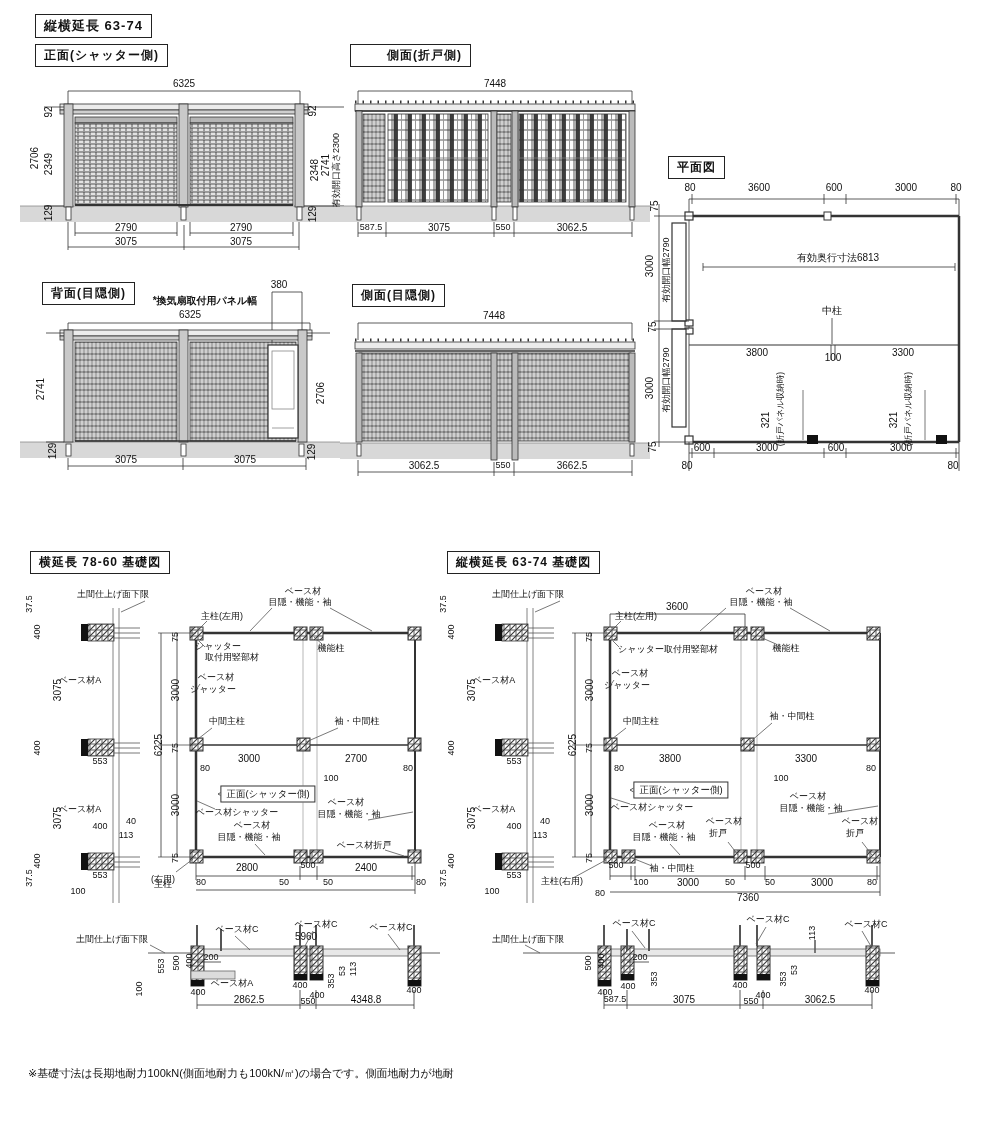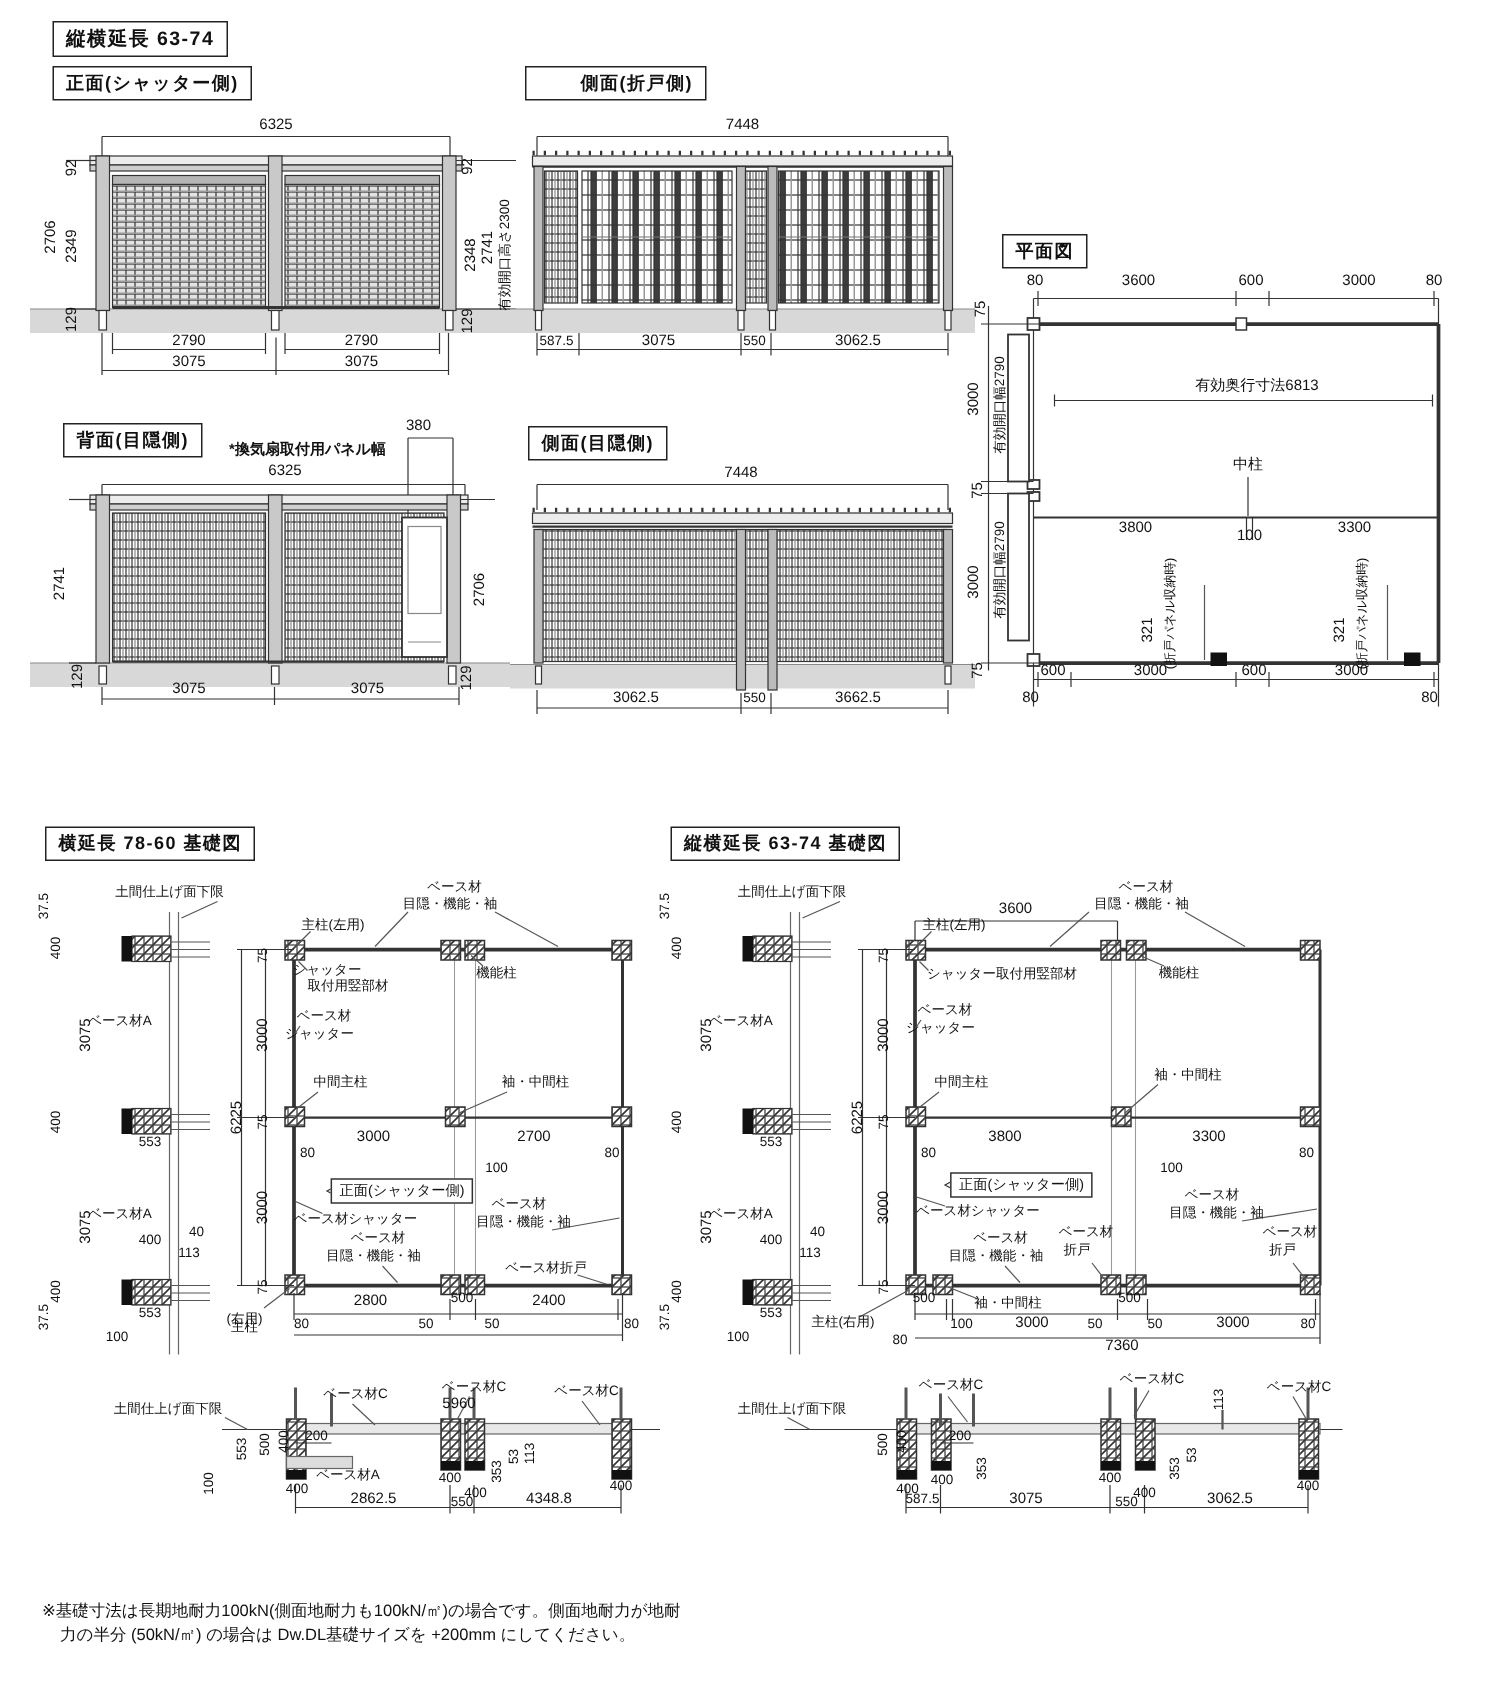--- a/index.html
+++ b/index.html
@@ -626,15 +626,14 @@
 <span class="t s" style="left:628px;top:987px;">400</span>
 <span class="t s" style="left:740px;top:986px;">400</span>
 <span class="t s" style="left:763px;top:996px;">400</span>
 <span class="t s" style="left:872px;top:991px;">400</span>
 <span class="t s" style="left:615px;top:1000px;">587.5</span>
 <span class="t" style="left:684px;top:1000px;">3075</span>
 <span class="t s" style="left:751px;top:1002px;">550</span>
 <span class="t" style="left:820px;top:1000px;">3062.5</span>
 
 <div class="note" style="left:28px;top:1066px;">※基礎寸法は長期地耐力100kN(側面地耐力も100kN/㎡)の場合です。側面地耐力が地耐</div>
-<div class="note" style="left:40px;top:1082px;">力の半分 (50kN/㎡) の場合は Dw.DL基礎サイズを +200mm にしてください。</div>
 
 </div>
 
 </body></html>

